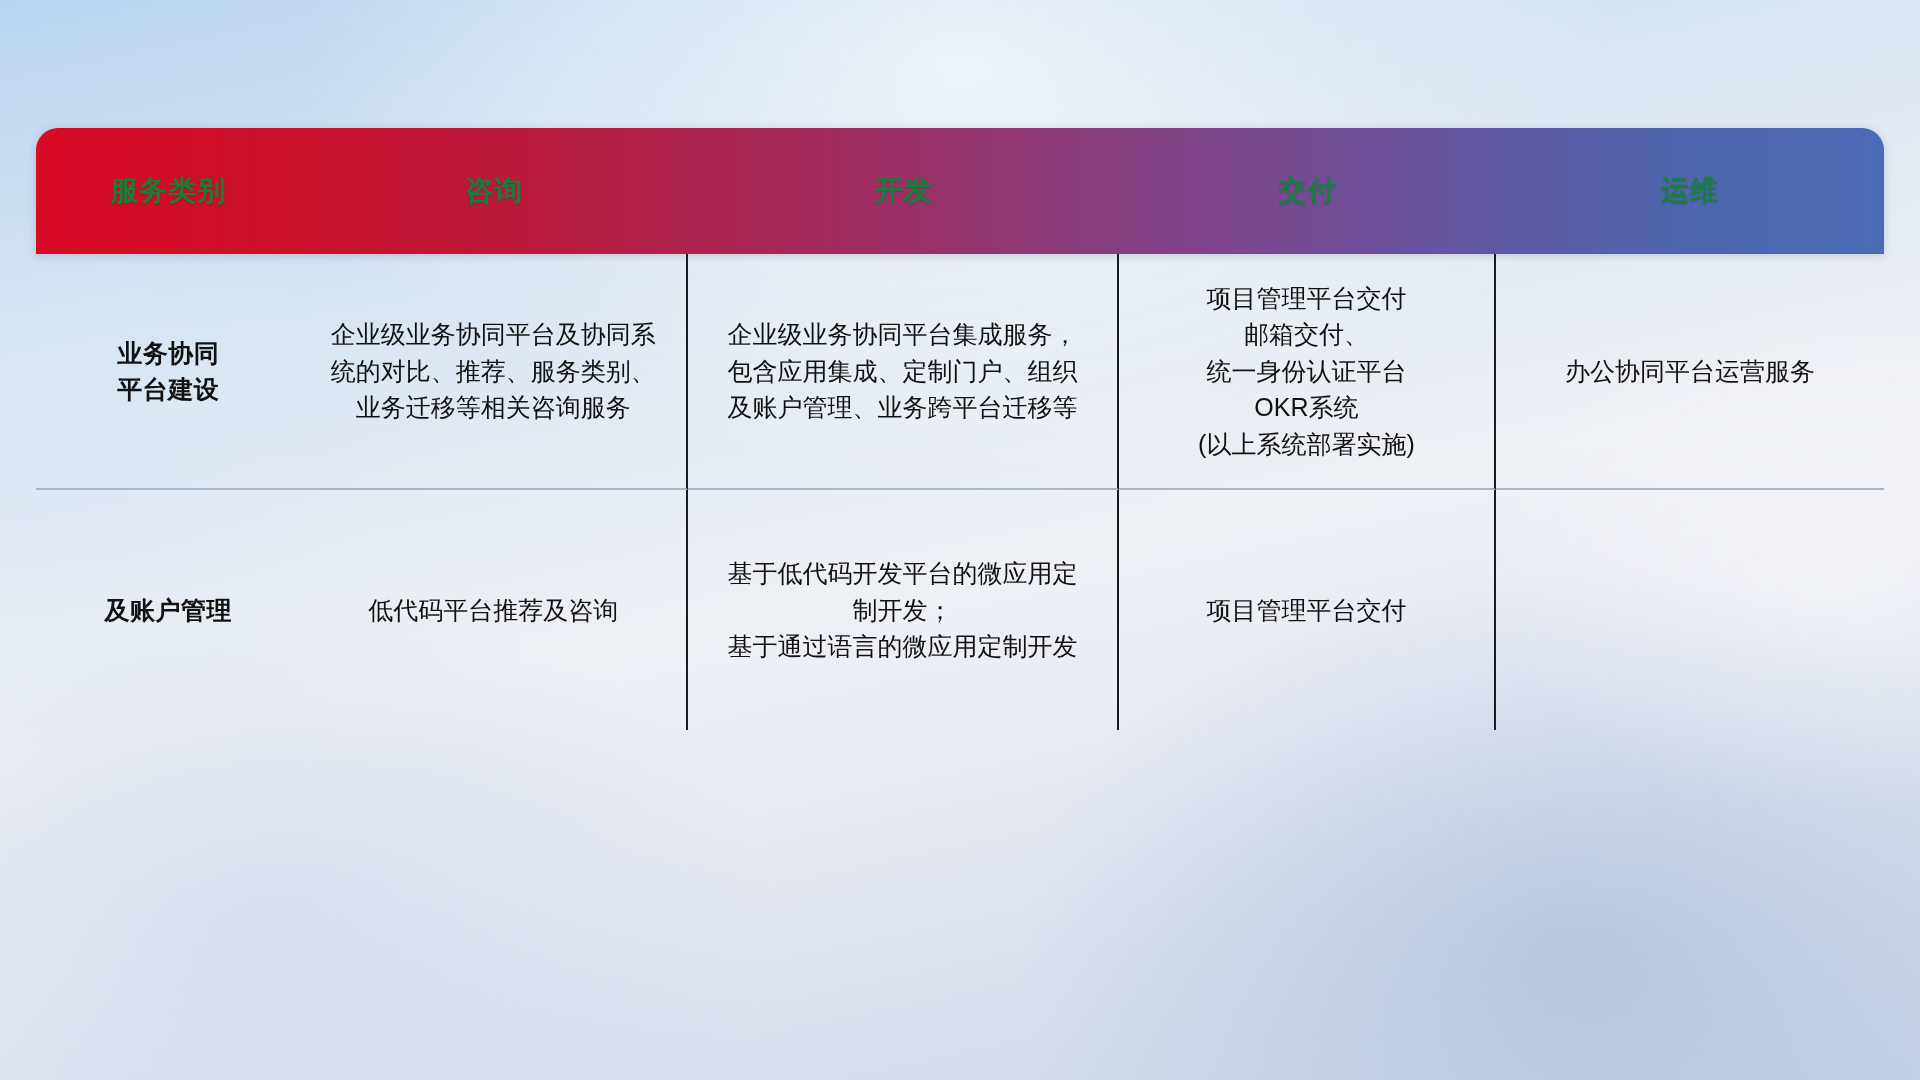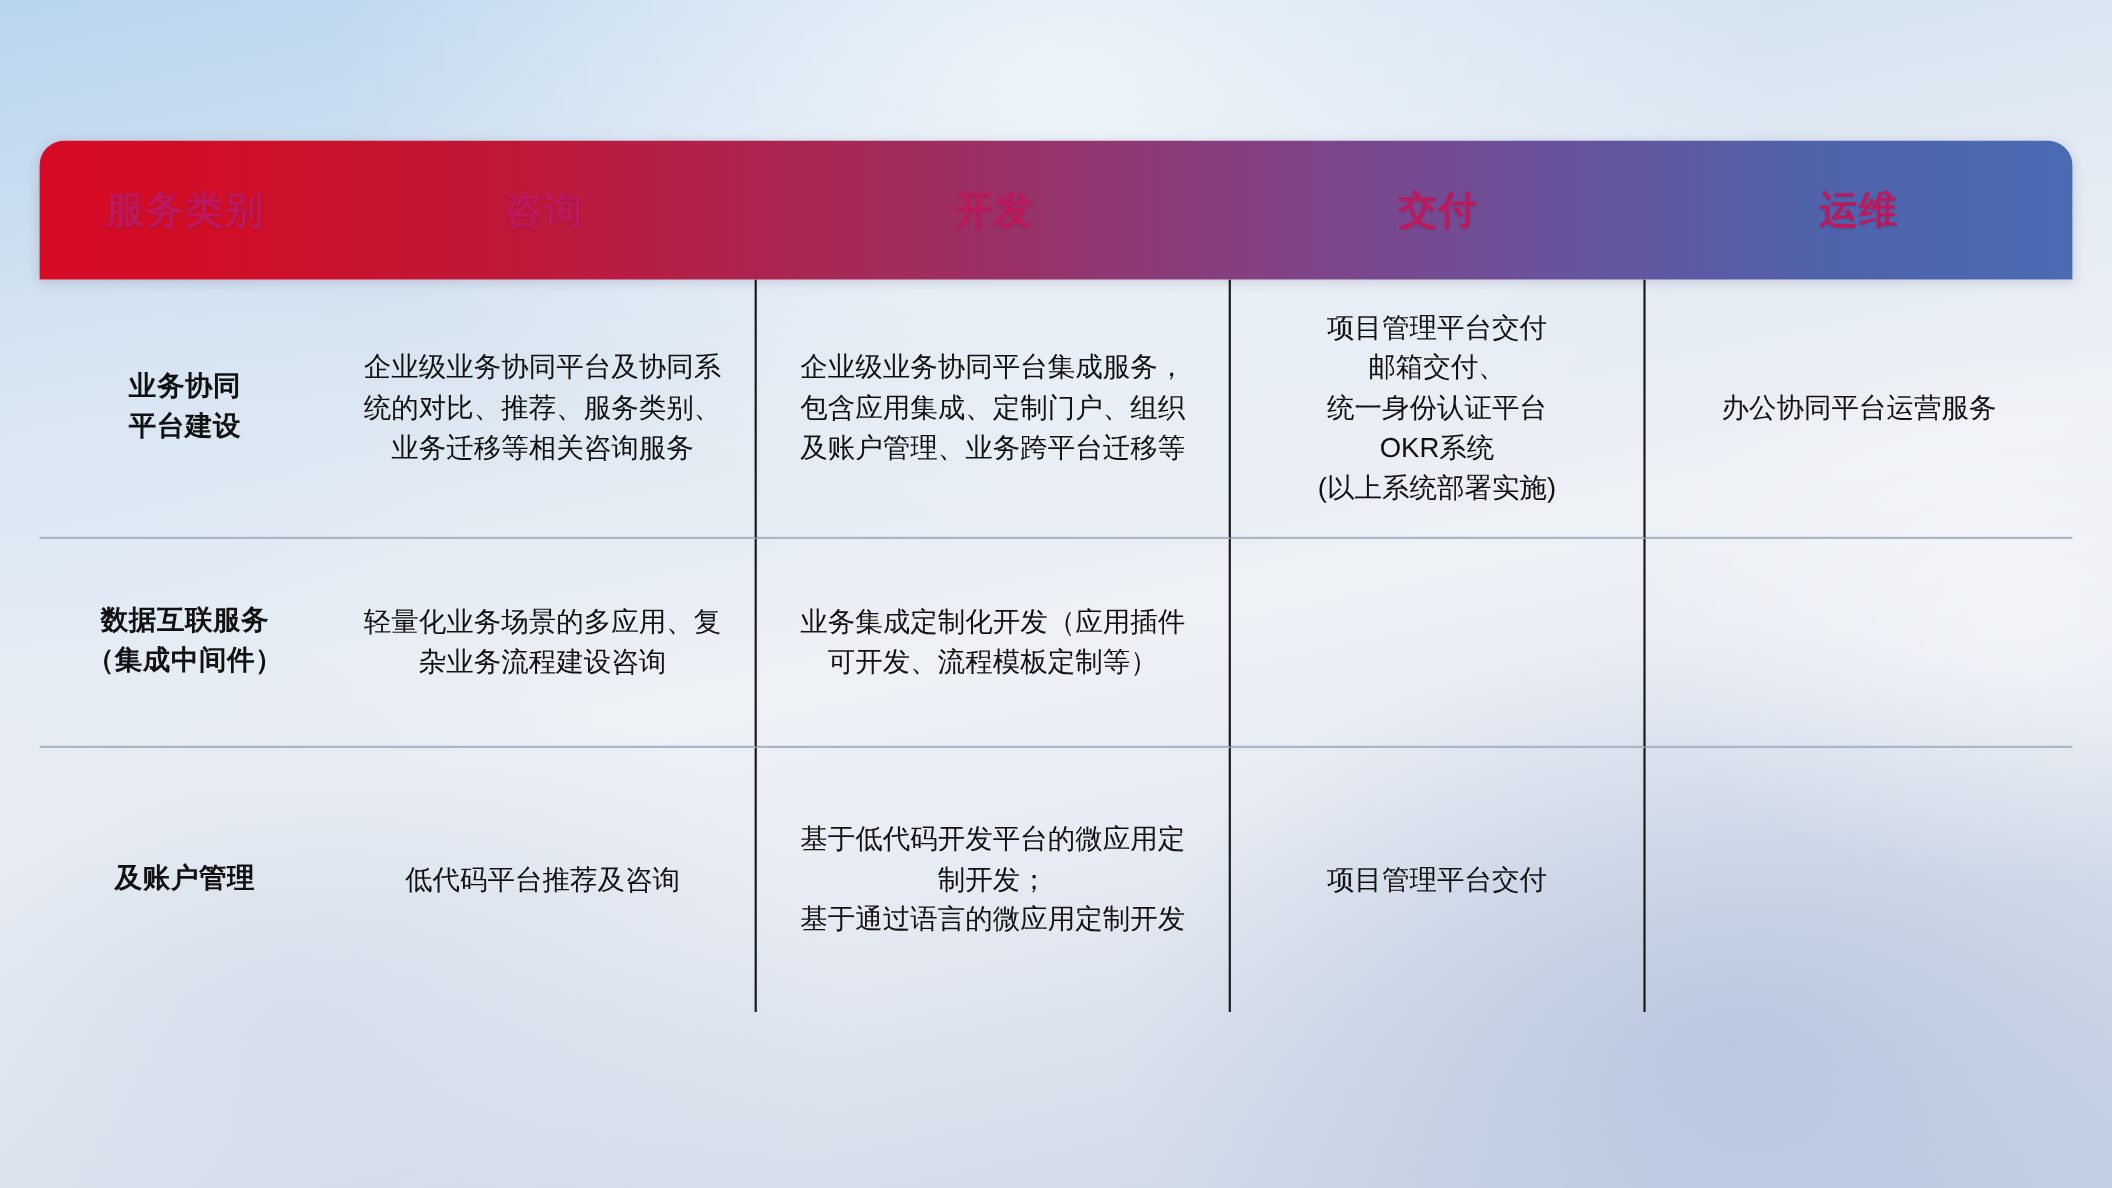--- a/index.html
+++ b/index.html
@@ -57,22 +57,22 @@
     border-spacing: 0;
     table-layout: fixed;
   }
 
   
   .matrix-table thead tr {
     height: 126px;
   }
   .hdr-cell {
     position: relative;
-    color: #be185d;
-    font-size: 35px;
+    color: #15803d;
+    font-size: 28px;
     font-weight: bold;
     text-align: center;
     letter-spacing: 1px;
     vertical-align: middle;
     padding: 0;
     background: transparent;
     z-index: 2;
     text-shadow: 0 1px 2px rgba(60,10,30,0.18);
   }
   
@@ -116,21 +116,20 @@
     border-right: none;
   }
   
   .cat-cell {
     border-right: none !important;
     color: #3f69b8;
     font-size: 31px;
     font-weight: bold;
     line-height: 1.34;
     letter-spacing: 0.5px;
-    font-family: Liberation Mono, monospace;
   }
 
   .r1 { height: 236px; }
   .r2 { height: 190px; }
   .r3 { height: 240px; }
 
   .cell-text {
     display: block;
     white-space: pre-line;
   }
@@ -194,40 +193,20 @@
 邮箱交付、
 统一身份认证平台
 OKR系统
 (以上系统部署实施)</span>
         </td>
         <td>
           <span class="cell-text">办公协同平台运营服务</span>
         </td>
       </tr>
 
-      <tr class="r2">
-        <td class="cat-cell">
-          <span class="cell-text">数据互联服务
-（集成中间件）</span>
-        </td>
-        <td>
-          <span class="cell-text">轻量化业务场景的多应用、复
-杂业务流程建设咨询</span>
-        </td>
-        <td>
-          <span class="cell-text">业务集成定制化开发（应用插件
-可开发、流程模板定制等）</span>
-        </td>
-        <td class="empty-cell">
-          <span class="cell-text"></span>
-        </td>
-        <td class="empty-cell">
-          <span class="cell-text"></span>
-        </td>
-      </tr>
 
       <tr class="r3">
         <td class="cat-cell">
           <span class="cell-text">及账户管理</span>
         </td>
         <td>
           <span class="cell-text">低代码平台推荐及咨询</span>
         </td>
         <td>
           <span class="cell-text">基于低代码开发平台的微应用定

